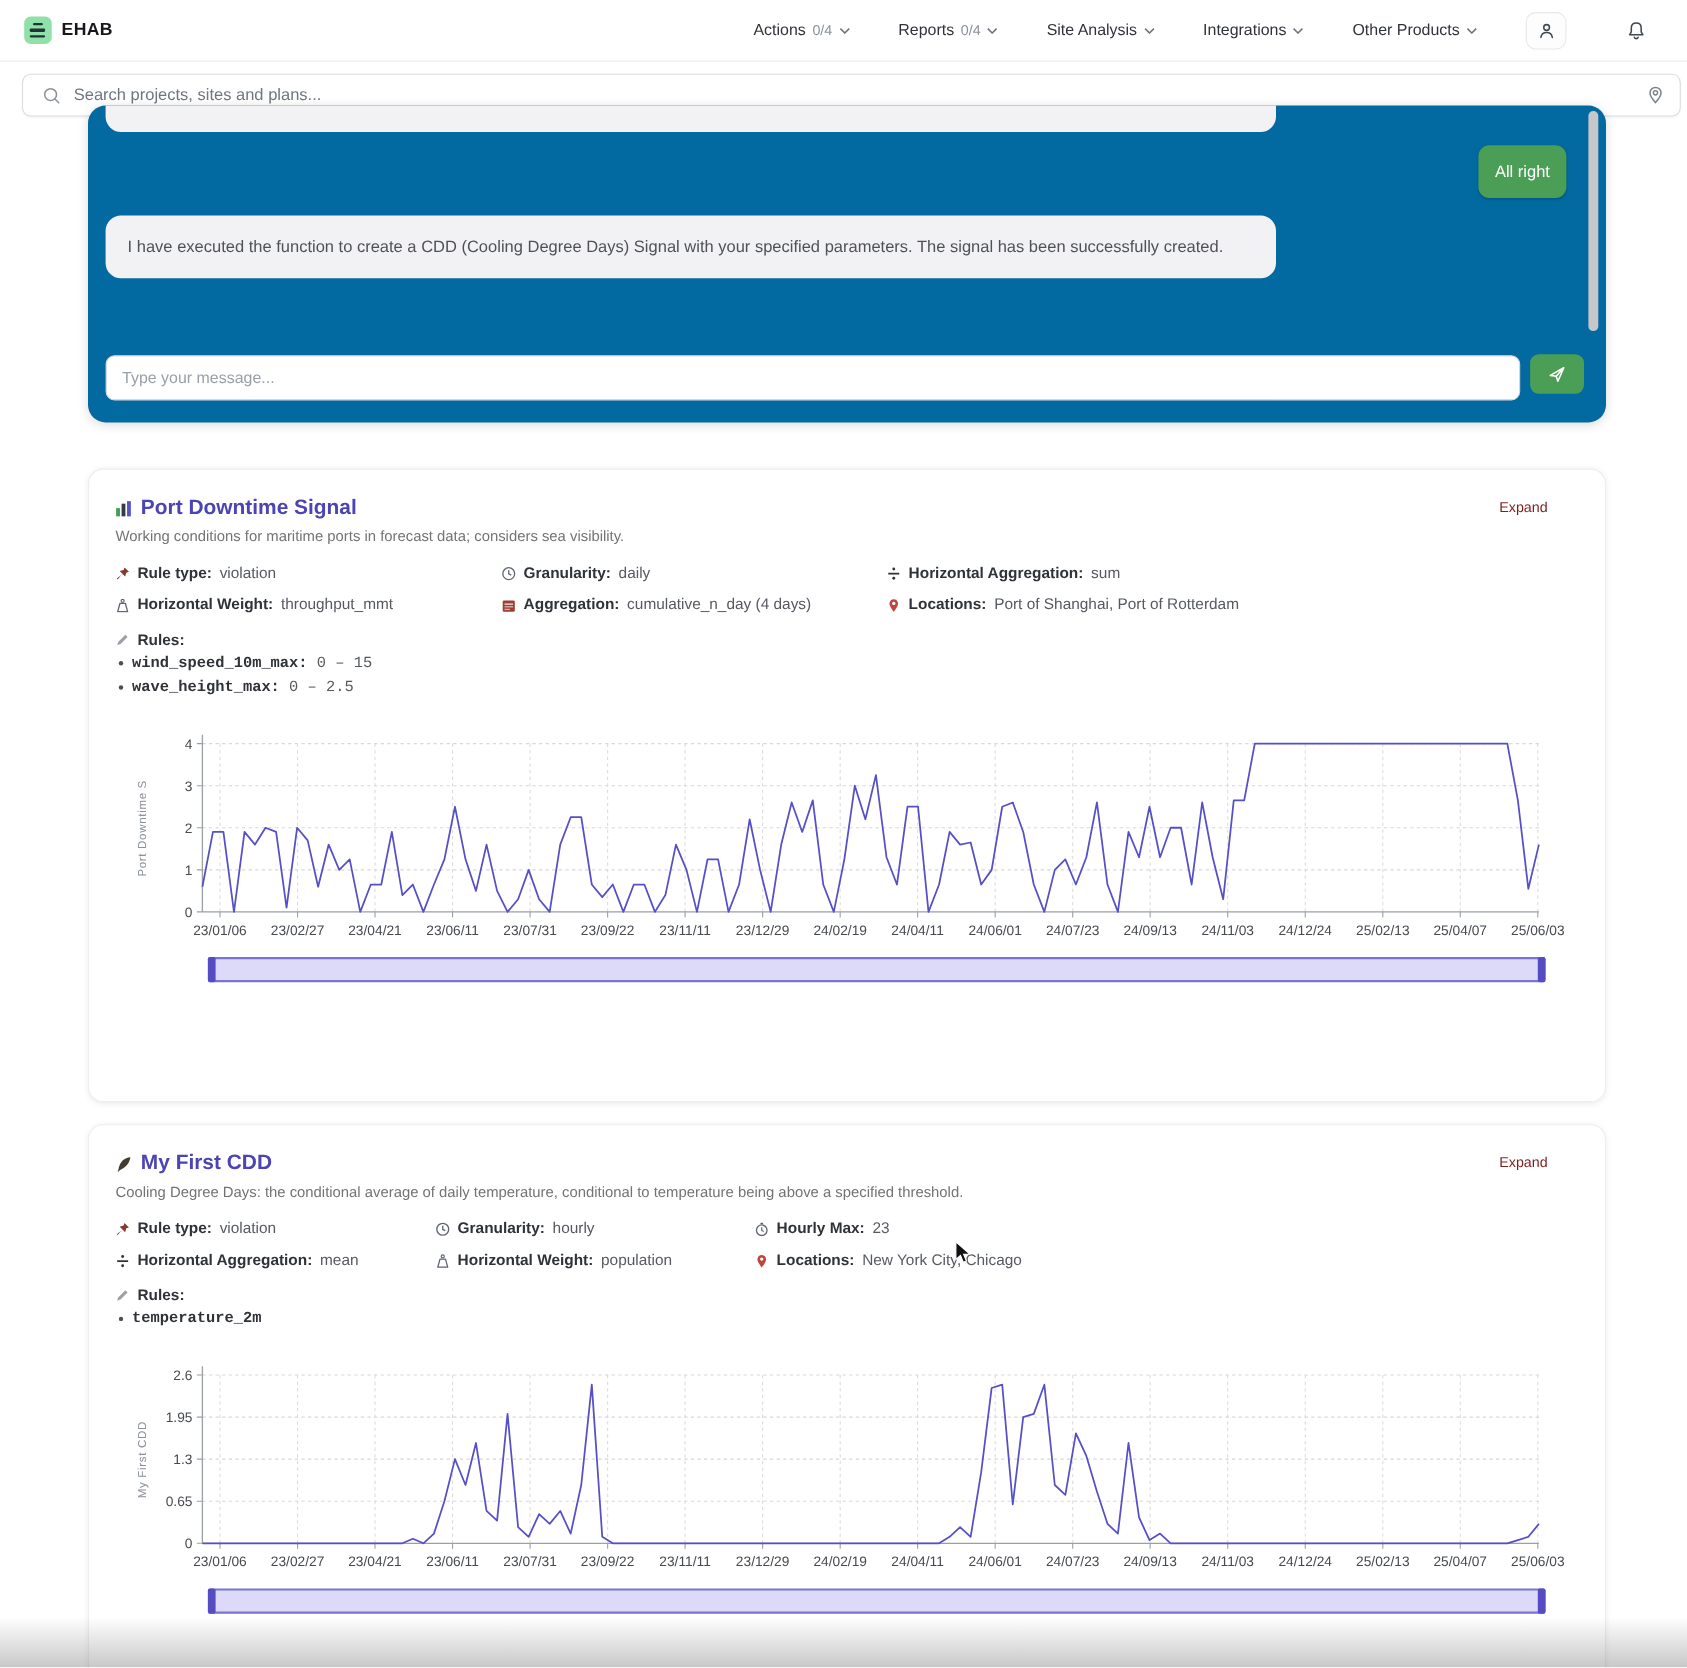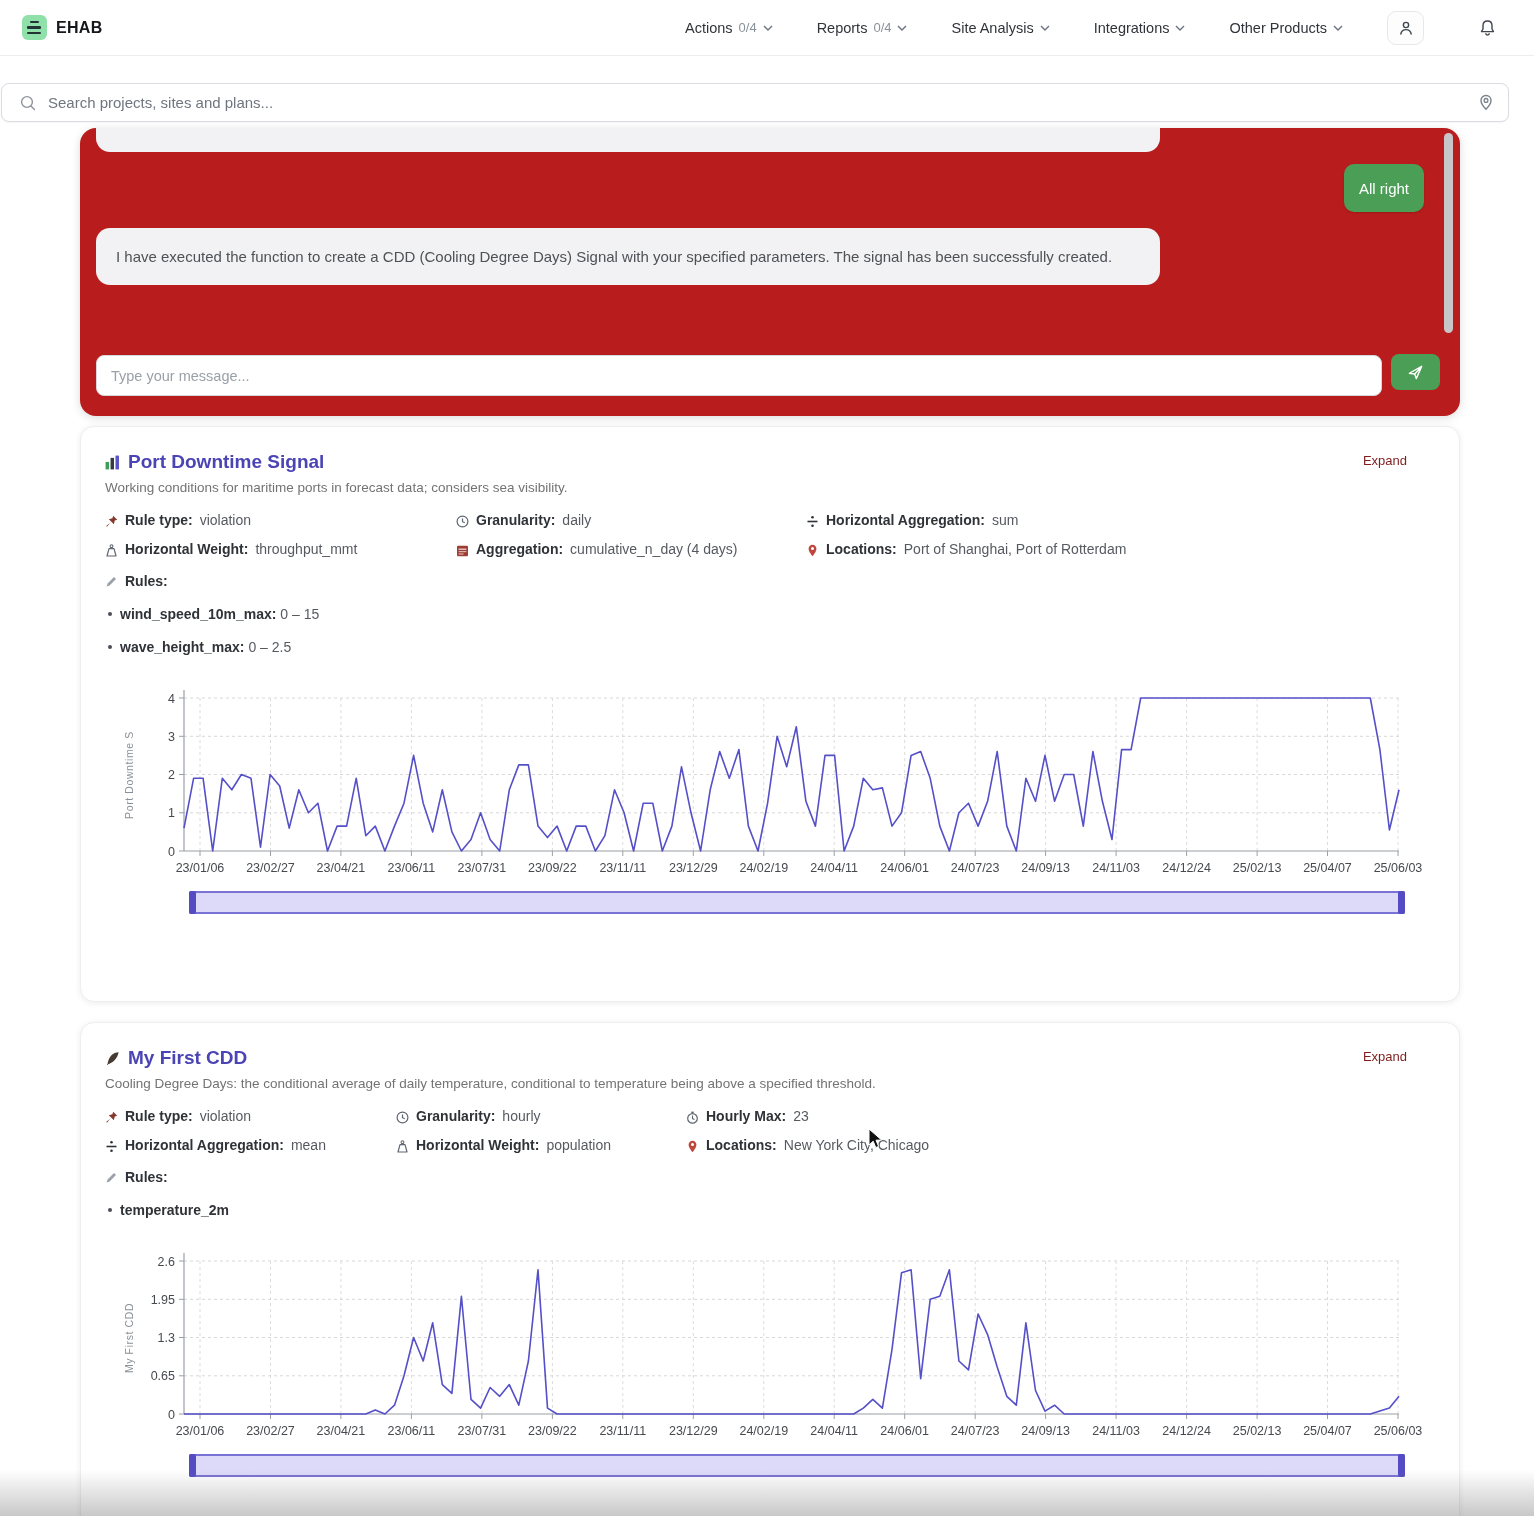--- a/index.html
+++ b/index.html
@@ -20,30 +20,30 @@
   .brand-name { font-weight:bold; font-size:16px; letter-spacing:.3px; color:#15171a; }
   .nav { margin-left:auto; display:flex; align-items:center; gap:44px; margin-right:18px; }
   .nav-item { display:flex; align-items:center; gap:6px; font-size:14.5px; color:#303固4; color:#30343a; cursor:pointer; }
   .nav-badge { color:#8b919a; font-size:13px; }
   .nav-badge:empty { display:none; }
   .icon-btn { width:37px; height:34px; border:1px solid #e7e8ea; border-radius:9px; background:#fdfdfd;
               display:flex; align-items:center; justify-content:center; margin-right:4px; }
   .bell-btn { width:30px; height:30px; display:flex; align-items:center; justify-content:center; margin-right:14px; }
 
   
-  .search-row { position:absolute; left:1px; top:67px; width:1508px; height:39px; background:#fff;
-                border:1px solid #d9dce1; border-radius:8px; display:flex; align-items:center; box-shadow:0 1px 2px rgba(0,0,0,.04);margin-top:16px; }
+  .search-row { position:absolute; left:20px; top:67px; width:1508px; height:39px; background:#fff;
+                border:1px solid #d9dce1; border-radius:8px; display:flex; align-items:center; box-shadow:0 1px 2px rgba(0,0,0,.04); }
   .search-row svg.lens { margin-left:18px; }
   .search-input { flex:1; border:none; outline:none; font-size:15px; color:#3c4147; margin-left:12px;
                   font-family:"Liberation Sans", sans-serif; background:transparent; }
   .search-input::placeholder { color:#6f7680; }
   .search-loc { margin-right:14px; cursor:pointer; display:flex; }
 
   
-  .chat-panel { position:absolute; left:80px; top:128px; width:1380px; height:288px; background:#b91c1c;
+  .chat-panel { position:absolute; left:80px; top:96px; width:1380px; height:288px; background:#0369a1;
                 border-radius:16px; box-shadow:0 2px 10px rgba(0,0,0,.14); }
   .bubble-cut { position:absolute; left:16px; top:0; width:1064px; height:24px; background:#f2f2f4;
                 border-radius:0 0 14px 14px; }
   .bubble-user { position:absolute; right:36px; top:36px; width:80px; height:48px; background:#4a9e55;
                  border-radius:10px; color:#fff; font-size:15px; display:flex; align-items:center; justify-content:center;
                  box-shadow:0 1px 2px rgba(0,0,0,.15); }
   .bubble-assistant { position:absolute; left:16px; top:100px; width:1064px; background:#f2f2f4;
                       border-radius:14px; padding:16px 20px; font-size:15px; line-height:1.68; color:#4e5257; }
   .chat-scrollbar { position:absolute; right:7px; top:5px; width:9px; height:200px; background:#c7c7c9; border-radius:5px; }
   .chat-input { position:absolute; left:16px; top:227px; width:1286px; height:41px; border:1px solid #d5d8dd;
@@ -62,21 +62,21 @@
   .card-title { display:flex; align-items:center; gap:8px; font-size:19px; font-weight:bold; color:#4b44b4; }
   .expand-link { margin-left:auto; font-size:13px; color:#7f1d1d; cursor:pointer; margin-right:26px; margin-top:2px; }
   .card-sub { margin-top:7px; font-size:13.5px; color:#737373; }
   .meta-grid { display:grid; margin-top:17px; row-gap:13px; font-size:14px; }
   .card-1 .meta-grid { grid-template-columns:351px 350px auto; }
   .card-2 .meta-grid { grid-template-columns:291px 290px auto; }
   .meta-item { display:flex; align-items:flex-end; gap:7px; }
   .meta-label { font-weight:bold; color:#2f3338; }
   .meta-value { color:#565a60; }
   .rules-head { display:flex; align-items:center; gap:7px; margin-top:16px; font-weight:bold; font-size:14px; }
-  .rule-line { display:flex; align-items:center; gap:8px; margin-top:17px; margin-left:3px; font-size:14px; }
+  .rule-line { display:flex; align-items:center; gap:8px; margin-top:6px; margin-left:3px; font-size:14px;font-family:Liberation Mono, monospace; }
   .rule-dot { width:4px; height:4px; border-radius:50%; background:#4b4f55; flex:0 0 auto; }
   .rule-name { font-weight:bold; color:#2f3338; }
   .rule-value { color:#565a60; }
   .chart-wrap { margin-left:14px; margin-top:12px; }
   .xt { font-size:12.5px; fill:#46494e; font-family:"Liberation Sans",sans-serif; }
   .yt { font-size:12.5px; fill:#46494e; font-family:"Liberation Sans",sans-serif; }
   .yl { font-size:10.5px; fill:#8a9097; letter-spacing:.6px; font-family:"Liberation Sans",sans-serif; }
   .brush { position:relative; margin-left:84px; margin-top:6px; width:1216px; height:23px;
            background:#dcdaf8; border:2px solid #7a72d4; border-radius:2px; cursor:grab; }
   .brush .handle { position:absolute; top:-2px; width:7px; height:23px; background:#554cc4; border-radius:2px; }

